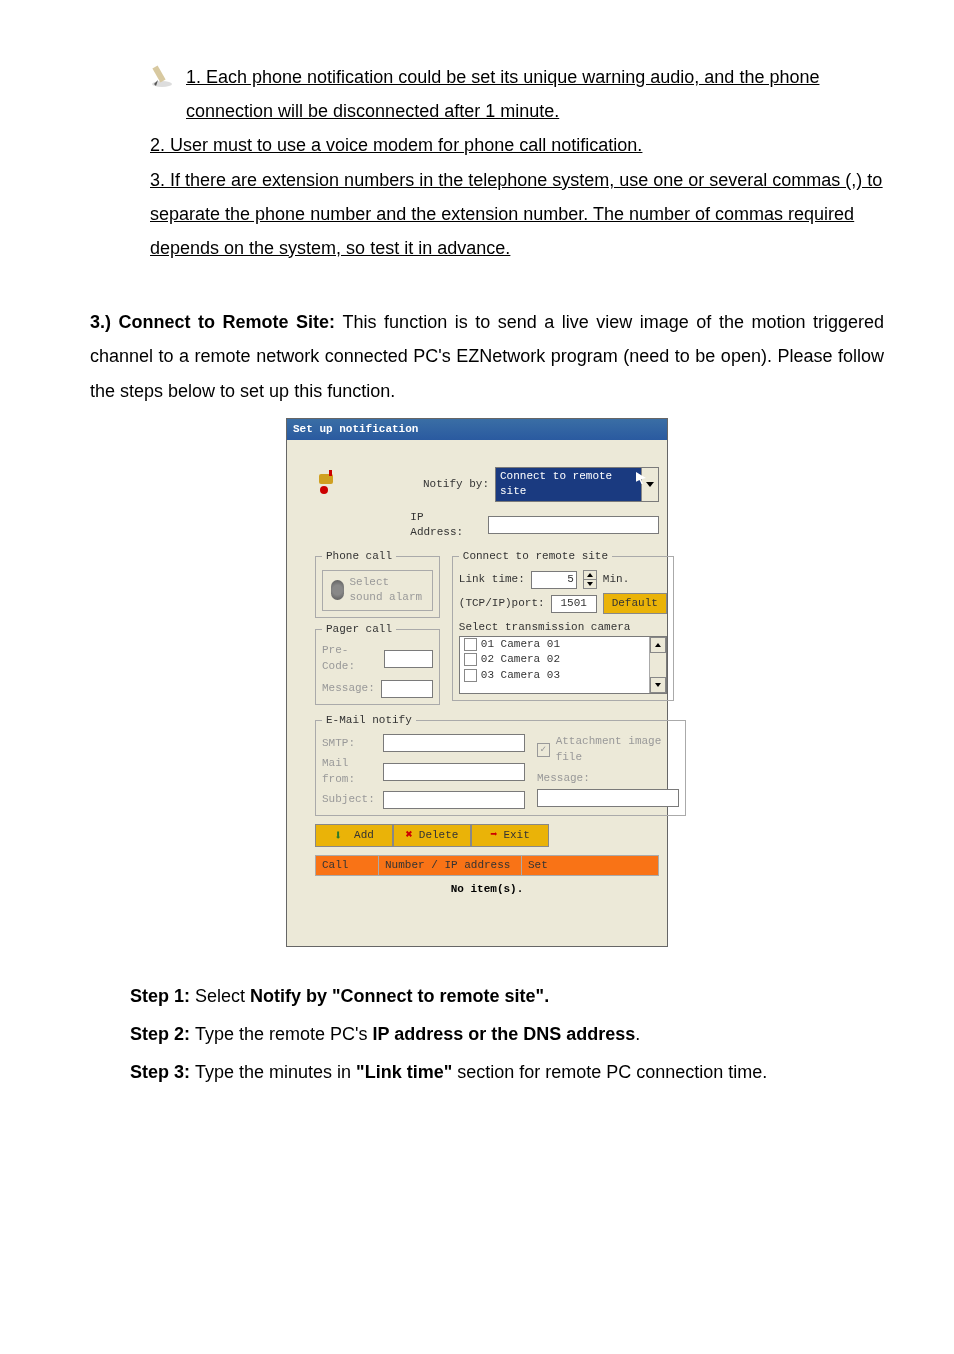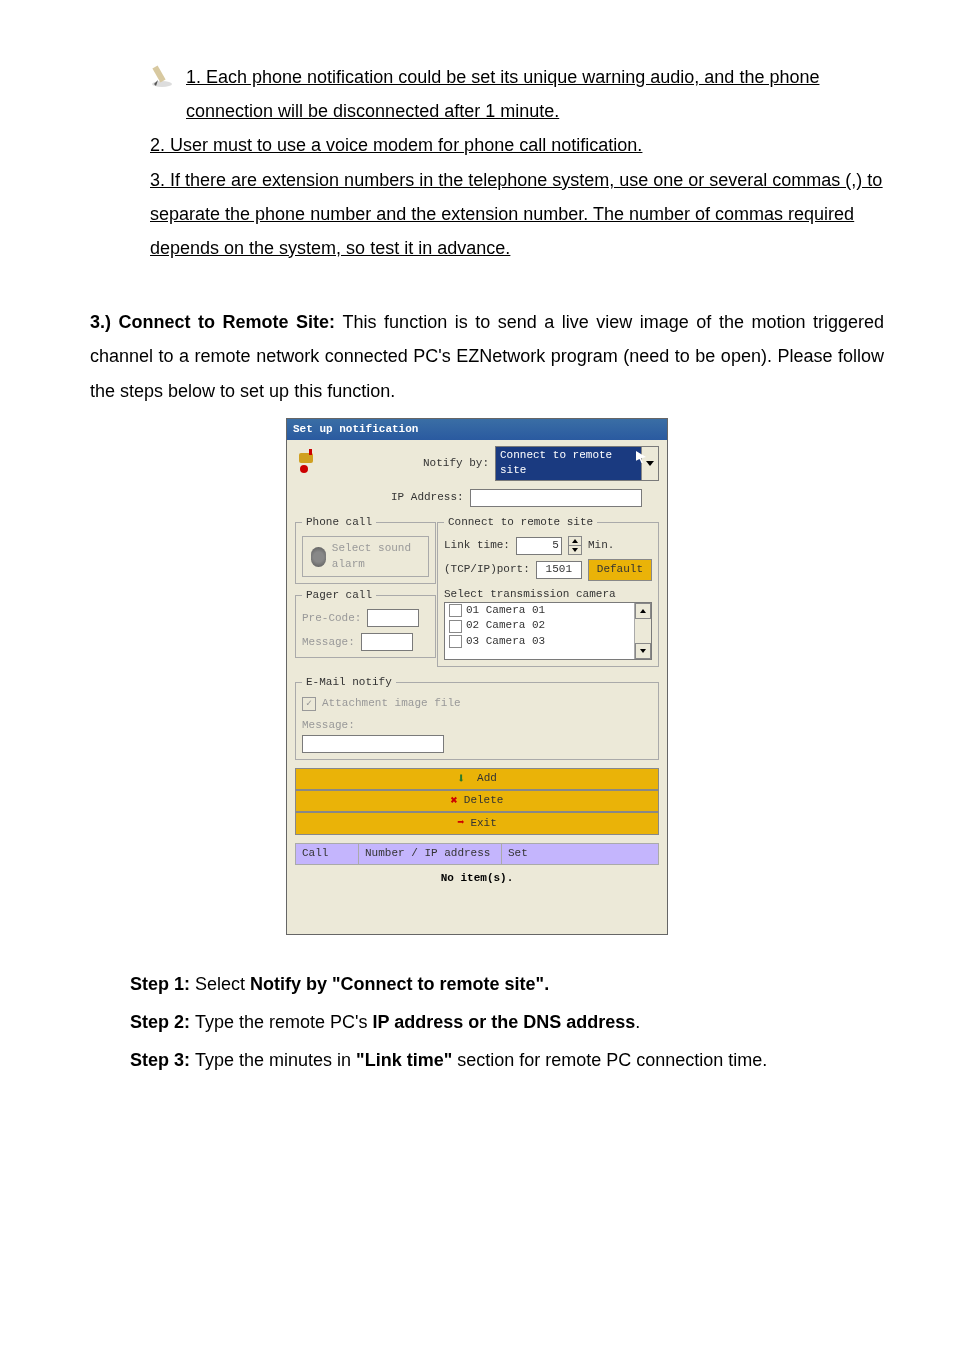--- a/index.html
+++ b/index.html
@@ -57,21 +57,22 @@
     line-height: 1.4;
   }
   .titlebar {
     background: linear-gradient(to bottom, #3a6ea5, #2a5aa0);
     color: #fff;
     font-weight: bold;
     padding: 3px 6px;
     font-size: 11px;
   }
   .dlg-body {
-    padding: 2px 8px 8px 8px;
+    padding: 23px 8px 8px 8px;
+    margin-left: 20px;
   }
   .row {
     display: flex;
     align-items: center;
     gap: 6px;
   }
   .toprow {
     padding: 4px 0;
   }
   .label {
@@ -116,22 +117,21 @@
     margin: 4px 0;
     padding: 6px;
   }
   legend {
     font-size: 11px;
     color: #333;
     padding: 0 4px;
   }
   .twocol {
     display: flex;
-    gap: 1px;
-    justify-content: center;
+    gap: 12px;
   }
   .twocol > div { flex: 1; }
   .disabled { color: #999; }
   .sound-btn {
     display: inline-flex;
     align-items: center;
     gap: 6px;
     border: 1px solid #aaa;
     background: #ece9d8;
     padding: 4px 8px;
@@ -218,32 +218,31 @@
     border: 1px solid #999;
     background: #ece9d8;
     display: inline-flex;
     align-items: center;
     justify-content: center;
     color: #999;
     font-size: 10px;
   }
   .btnrow {
     display: flex;
-    justify-content: center;
+    justify-content: flex-start;
     margin: 8px 0;
-    flex-direction: column;
   }
   .table-hdr {
     display: flex;
     border: 1px solid #aaa;
   }
   .table-hdr div {
     border-right: 1px solid #aaa;
     padding: 2px 6px;
-    background: #c4b5fd;
+    background: #f97316;
   }
   .table-hdr div:last-child { border-right: none; flex: 1; }
   .noitems {
     text-align: center;
     font-weight: bold;
     padding: 6px 0 40px 0;
     color: #000;
   }
   .steps {
     margin-left: 60px;
@@ -407,20 +406,34 @@
             </div>
           </fieldset>
         </div>
       </div>
 
       <fieldset>
         <legend>E-Mail notify</legend>
         <div class="twocol">
           <div>
             <div class="row disabled">
+                <span style="width:55px">SMTP:</span>
+                <span class="textbox mailbox"></span>
+              </div>
+            <div class="row disabled" style="margin-top:4px">
+                <span style="width:55px">Mail from:</span>
+                <span class="textbox mailbox"></span>
+              </div>
+            <div class="row disabled" style="margin-top:4px">
+                <span style="width:55px">Subject:</span>
+                <span class="textbox mailbox"></span>
+              </div>
+          </div>
+          <div>
+            <div class="row disabled">
                 <span class="chk-check">✓</span>
                 <span>Attachment image file</span>
               </div>
             <div class="disabled" style="margin-top:6px">Message:</div>
             <div class="textbox" style="width:140px;height:16px;margin-top:2px"></div>
           </div>
         </div>
       </fieldset>
 
       <div class="btnrow">

